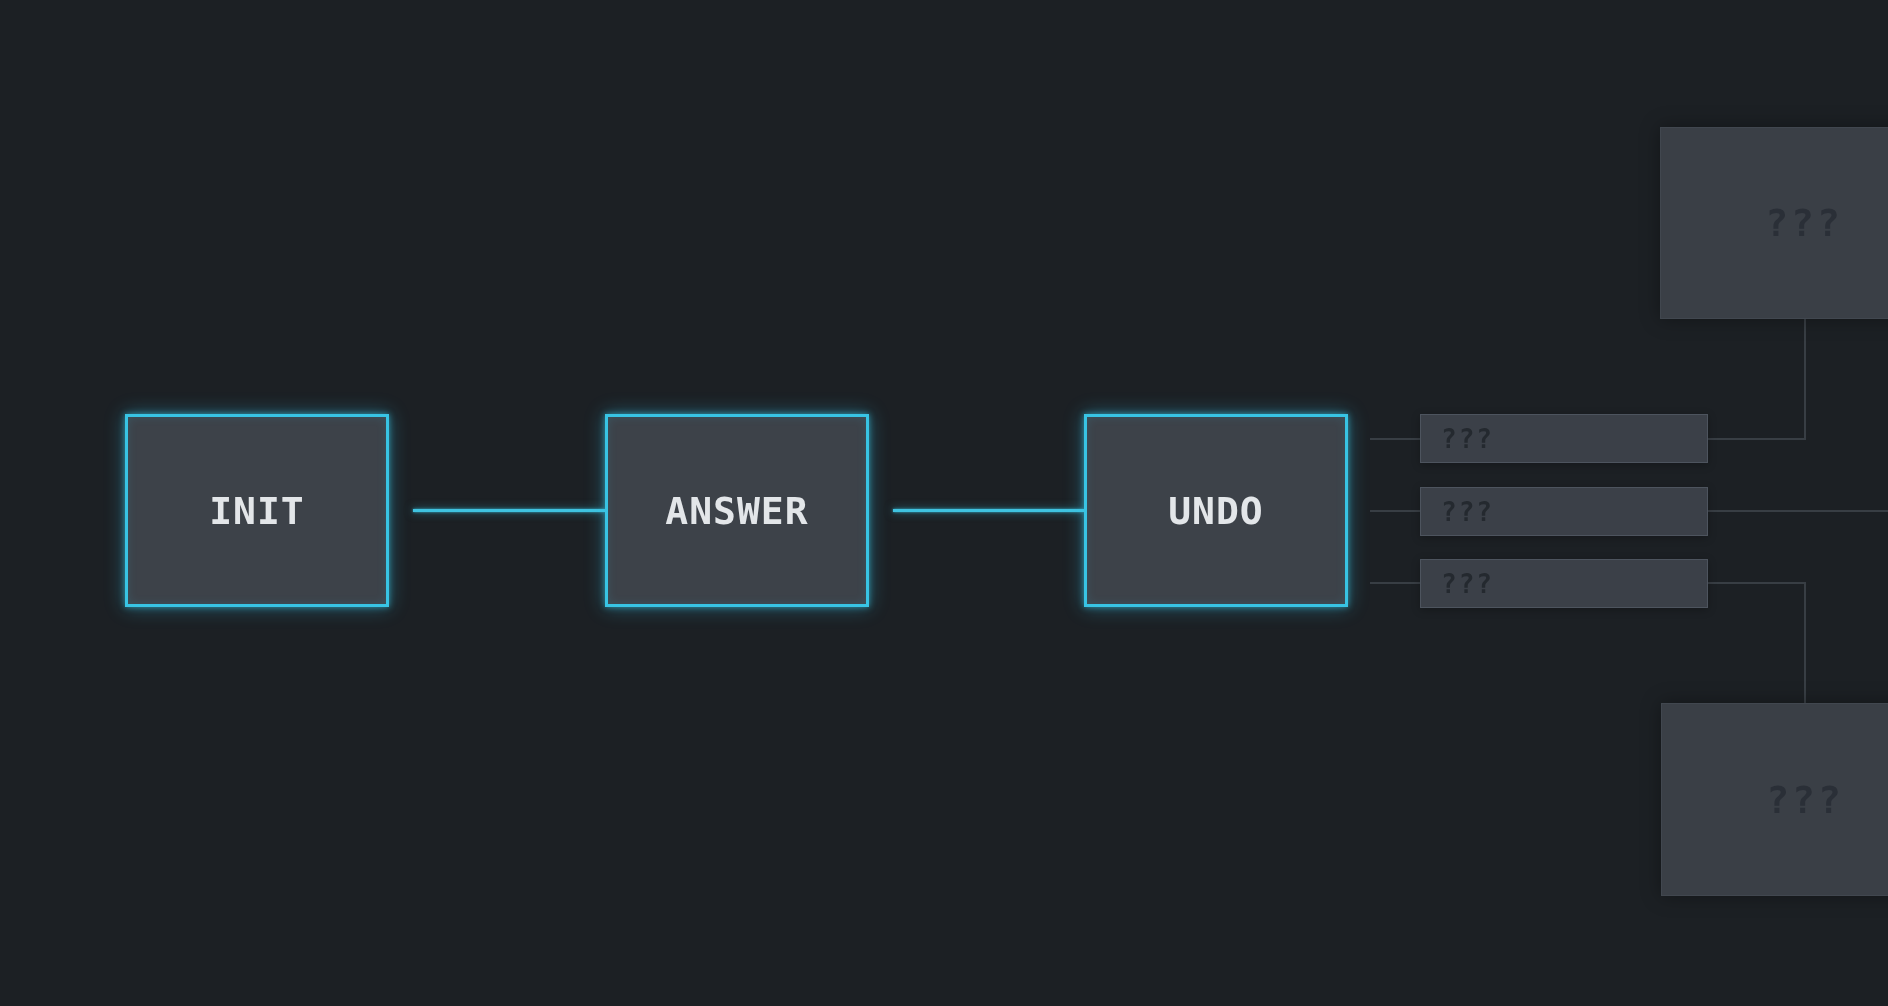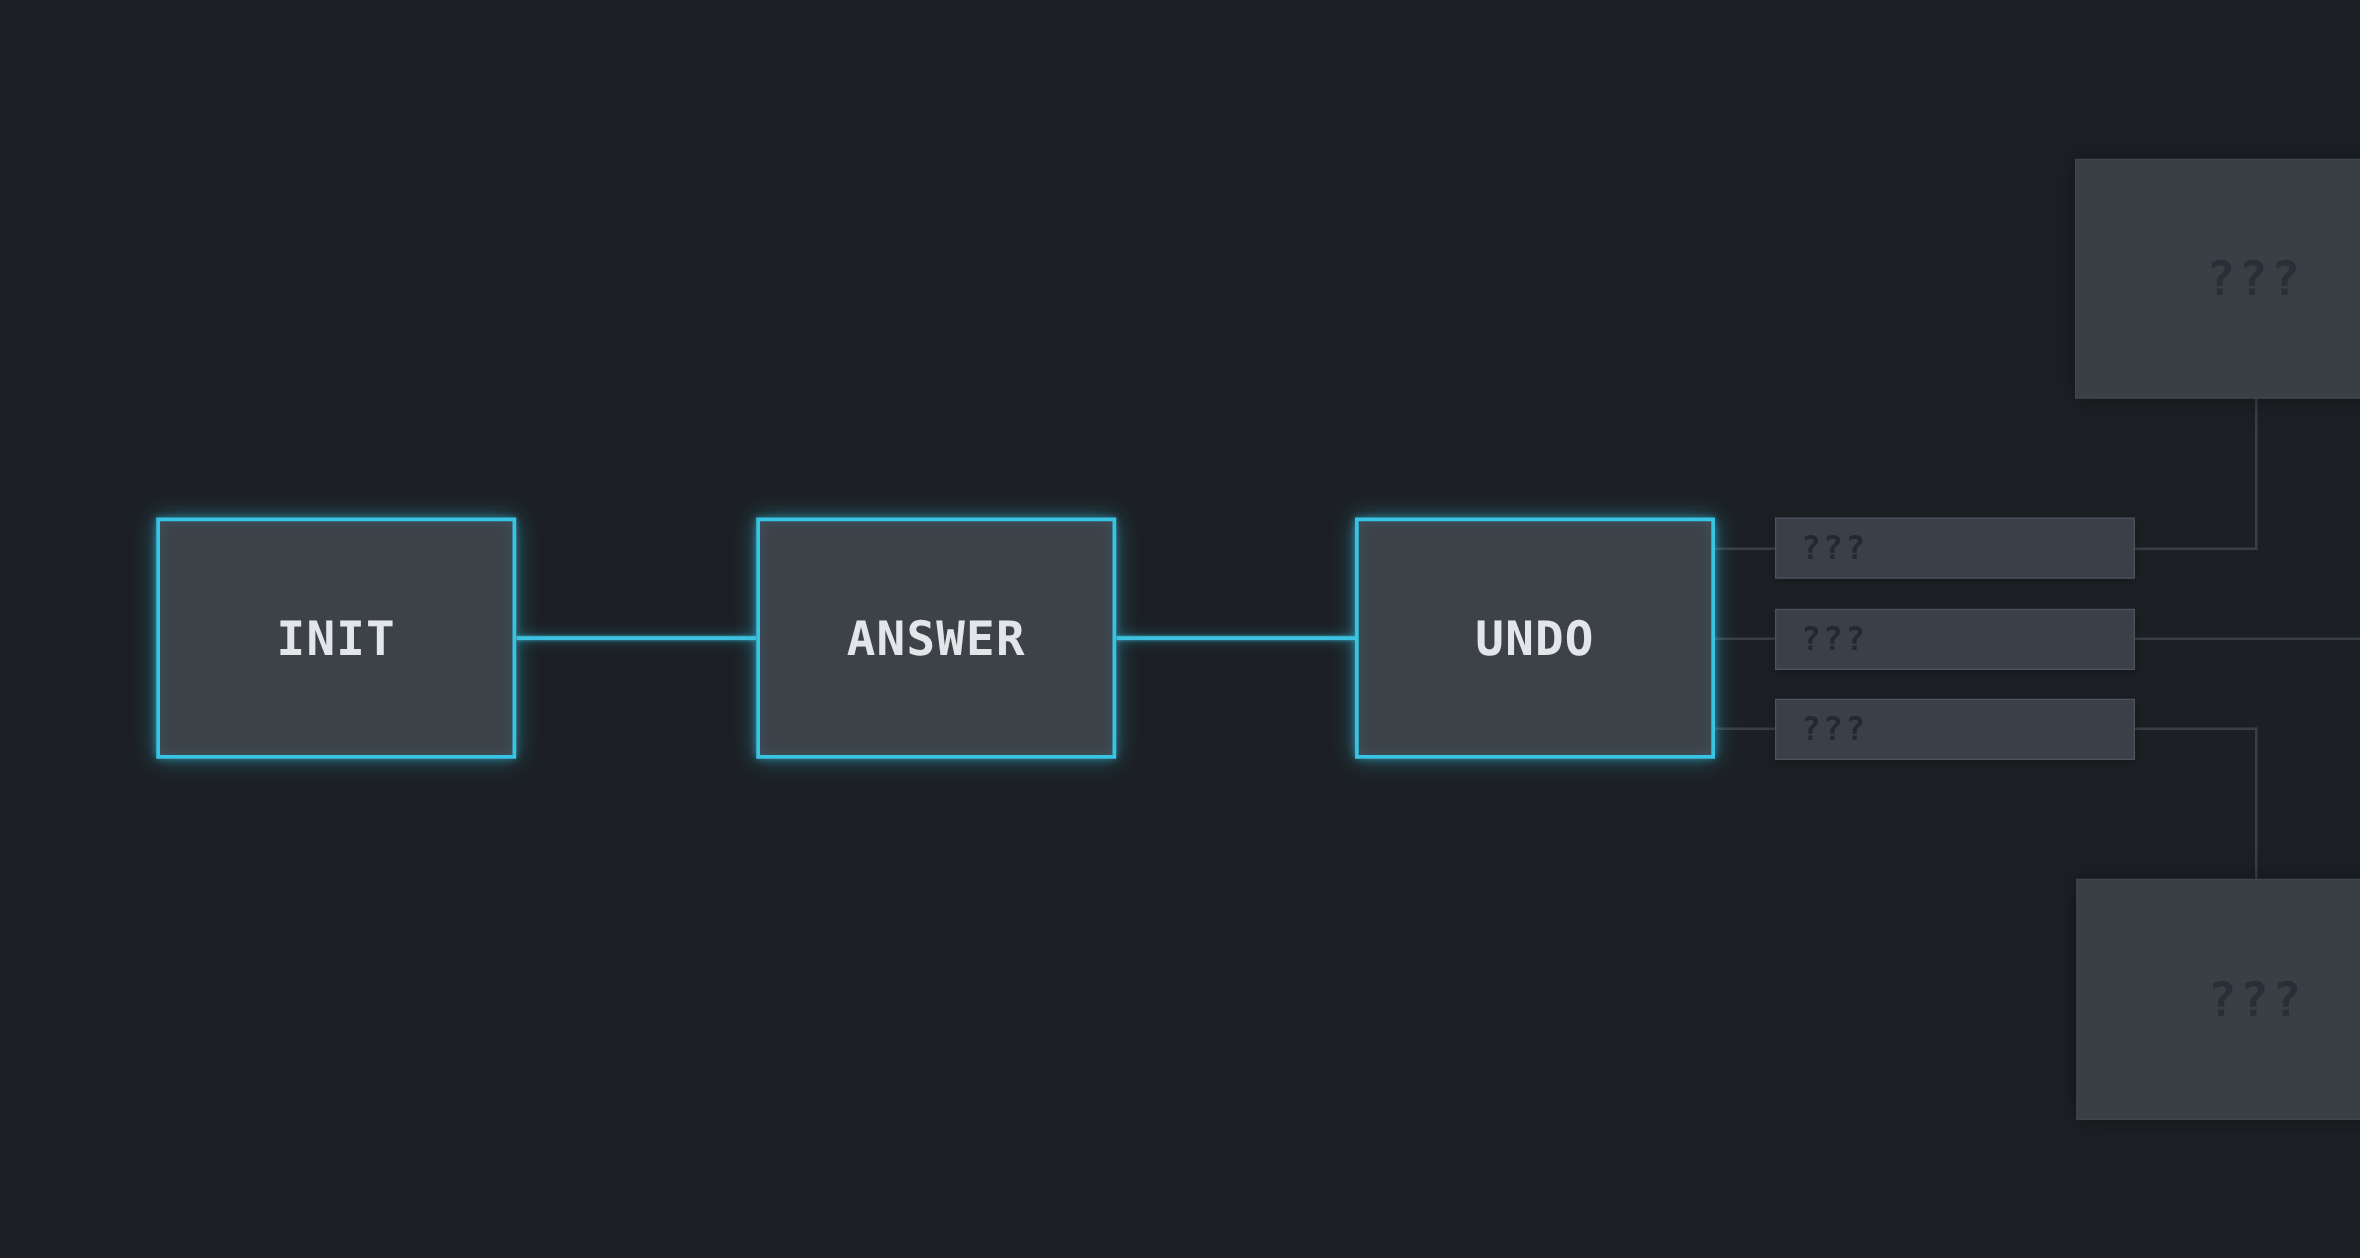--- a/index.html
+++ b/index.html
@@ -35,21 +35,21 @@
     box-shadow:0 0 10px rgba(56,196,228,.55),0 0 3px rgba(56,196,228,.85);
   }
   .wire.inactive{
     background:var(--wire-inactive);
   }
   .wire.h{height:2px;}
   .wire.v{width:2px;}
   
   .node{
     position:absolute;z-index:3;
-    width:288px;height:193px;
+    width:264px;height:193px;
     background:var(--node-fill);
     border:3px solid var(--node-border);
     box-shadow:0 0 18px rgba(56,196,228,.42),0 0 6px rgba(56,196,228,.6),
                inset 0 0 10px rgba(56,196,228,.15);
     display:flex;align-items:center;justify-content:center;
     cursor:pointer;
   }
   .node-label{
     color:var(--node-label);
     font-size:38px;font-weight:bold;letter-spacing:1px;

